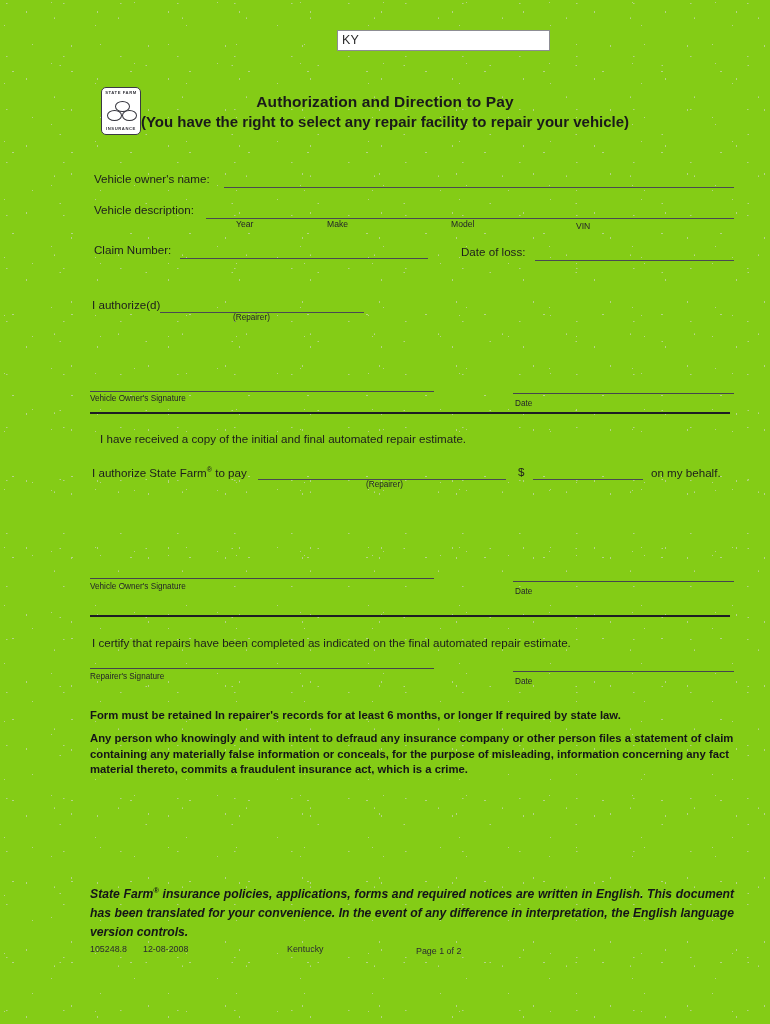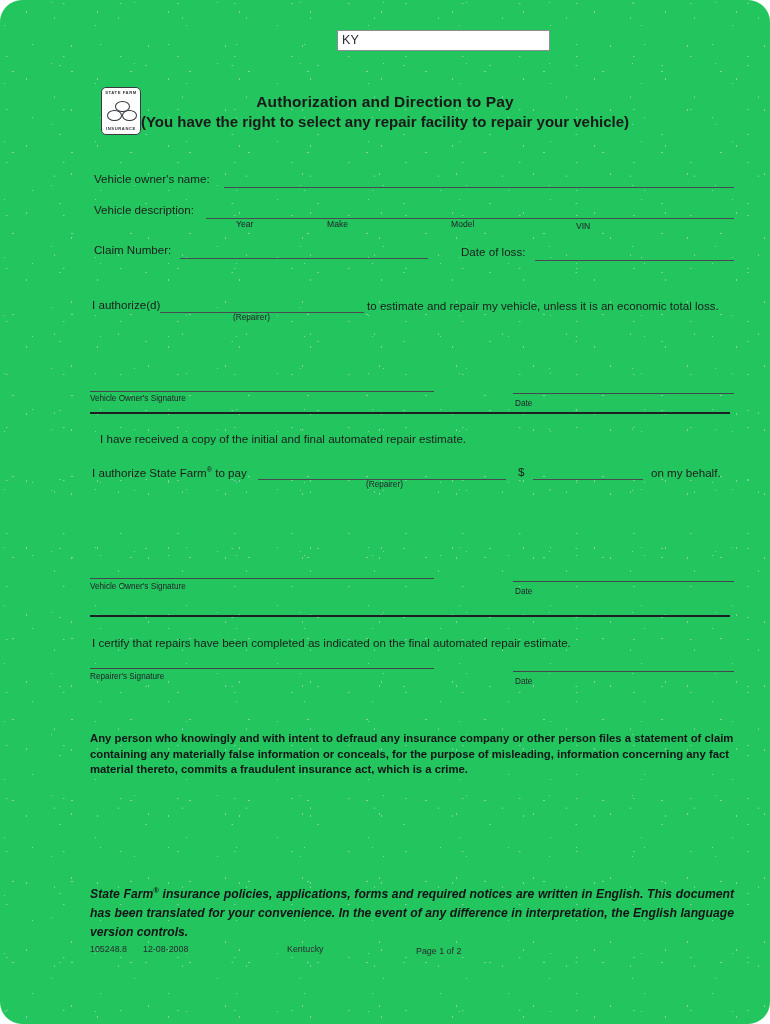--- a/index.html
+++ b/index.html
@@ -10,22 +10,21 @@
   }
   body {
     font-family: "Liberation Sans", sans-serif;
     color: #1a1a1a;
   }
   #page {
     position: relative;
     width: 770px;
     height: 1024px;
     overflow: hidden;
-    background: #22c55e;
-    border-radius: 22px;
+    background: #84cc16;
   }
   
   #speckle {
     position: absolute;
     inset: 0;
     pointer-events: none;
     opacity: .55;
     background-image:
       radial-gradient(circle at 12% 7%,  #d8d8e0 0.6px, transparent 0.8px),
       radial-gradient(circle at 37% 18%, #dcdce4 0.6px, transparent 0.8px),
@@ -179,21 +178,20 @@
 
   <div class="abs body-txt" style="left:94px; top:243px;">Claim Number:</div>
   <div class="abs fill-line" style="left:180px; top:258px; width:248px;"></div>
 
   <div class="abs body-txt" style="left:461px; top:245px;">Date of loss:</div>
   <div class="abs fill-line" style="left:535px; top:260px; width:199px;"></div>
 
   <div class="abs body-txt" style="left:92px; top:298px;">I authorize(d)</div>
   <div class="abs fill-line" style="left:160px; top:312px; width:204px;"></div>
   <div class="abs tiny-lbl" style="left:233px; top:313px;">(Repairer)</div>
-  <div class="abs body-txt" style="left:367px; top:299px;">to estimate and repair my vehicle, unless it is an economic total loss.</div>
 
   <div class="abs sig-line" style="left:90px; top:391px; width:344px;"></div>
   <div class="abs tiny-lbl" style="left:90px; top:394px;">Vehicle Owner's Signature</div>
 
   <div class="abs sig-line" style="left:513px; top:393px; width:221px;"></div>
   <div class="abs tiny-lbl" style="left:515px; top:399px;">Date</div>
 
   <div class="abs thick-rule" style="top:412px;"></div>
 
   <div class="abs body-txt" style="left:92px; top:432px;margin-left:8px;">I have received a copy of the initial and final automated repair estimate.</div>
@@ -217,20 +215,21 @@
   <div class="abs thick-rule" style="top:615px;"></div>
 
   <div class="abs body-txt" style="left:92px; top:636px;">I certify that repairs have been completed as indicated on the final automated repair estimate.</div>
 
   <div class="abs sig-line" style="left:90px; top:668px; width:344px;"></div>
   <div class="abs tiny-lbl" style="left:90px; top:672px;">Repairer's Signature</div>
 
   <div class="abs sig-line" style="left:513px; top:671px; width:221px;"></div>
   <div class="abs tiny-lbl" style="left:515px; top:677px;">Date</div>
 
+  <div class="abs legal-bold" style="left:90px; top:708px; width:644px;">Form must be retained In repairer's records for at least 6 months, or longer If required by state law.</div>
 
   <div class="abs legal-bold" style="left:90px; top:731px; width:648px;">Any person who knowingly and with intent to defraud any insurance company or other person files a statement of claim containing any materially false information or conceals, for the purpose of misleading, information concerning any fact material thereto, commits a fraudulent insurance act, which is a crime.</div>
 
   <div class="abs" id="footer-note">
     <span>State Farm</span><sup class="reg">®</sup><span> insurance policies, applications, forms and required notices are written in English. This document has been translated for your convenience. In the event of any difference in interpretation, the English language version controls.</span>
   </div>
 
   <div class="abs meta" style="left:90px; top:944px;">105248.8</div>
   <div class="abs meta" style="left:143px; top:944px;">12-08-2008</div>
   <div class="abs meta" style="left:287px; top:944px;">Kentucky</div>

